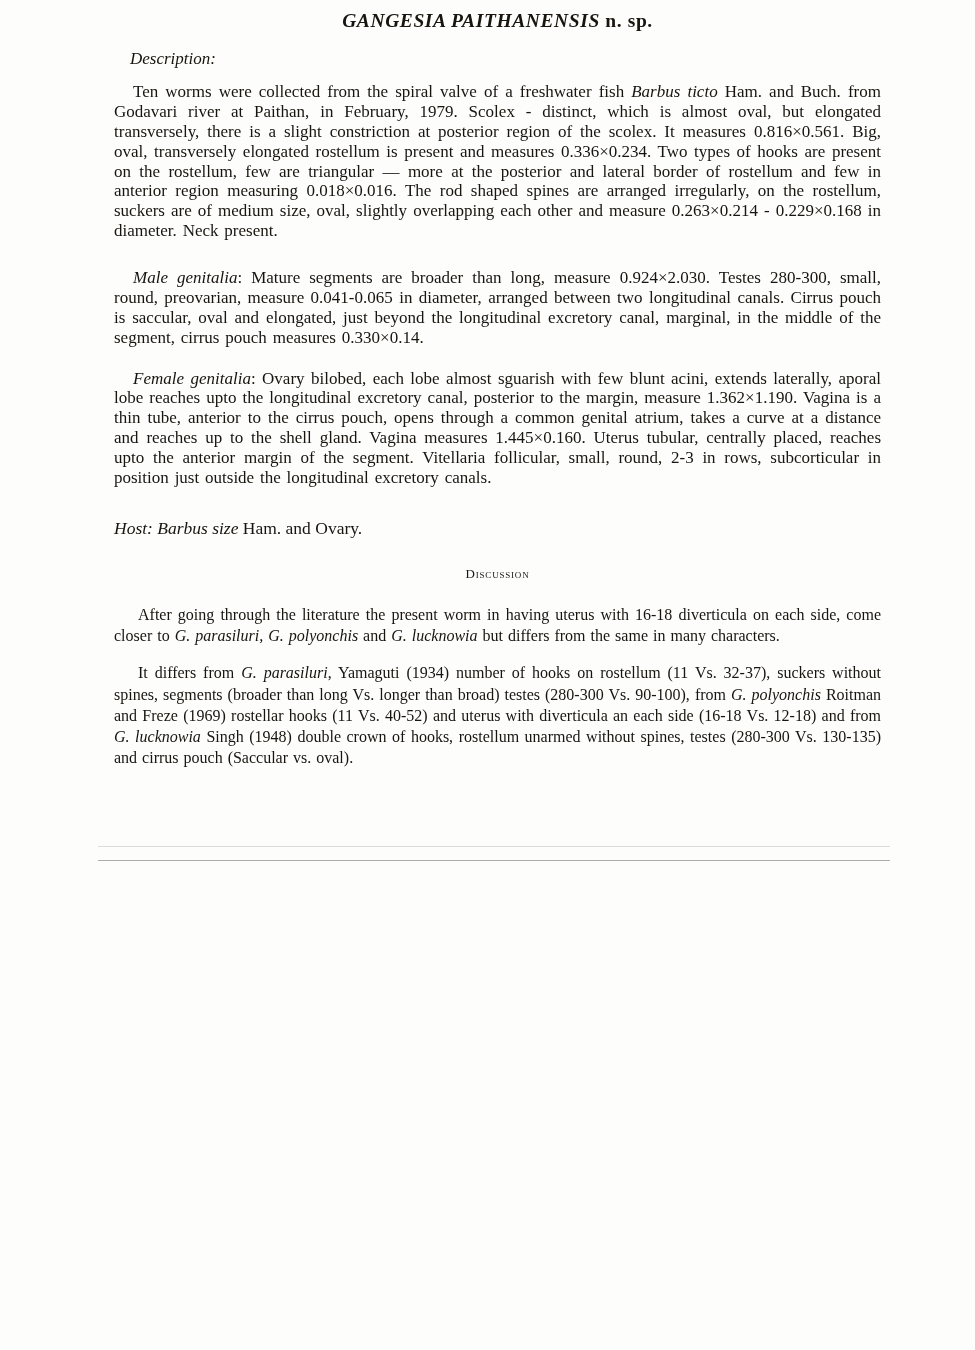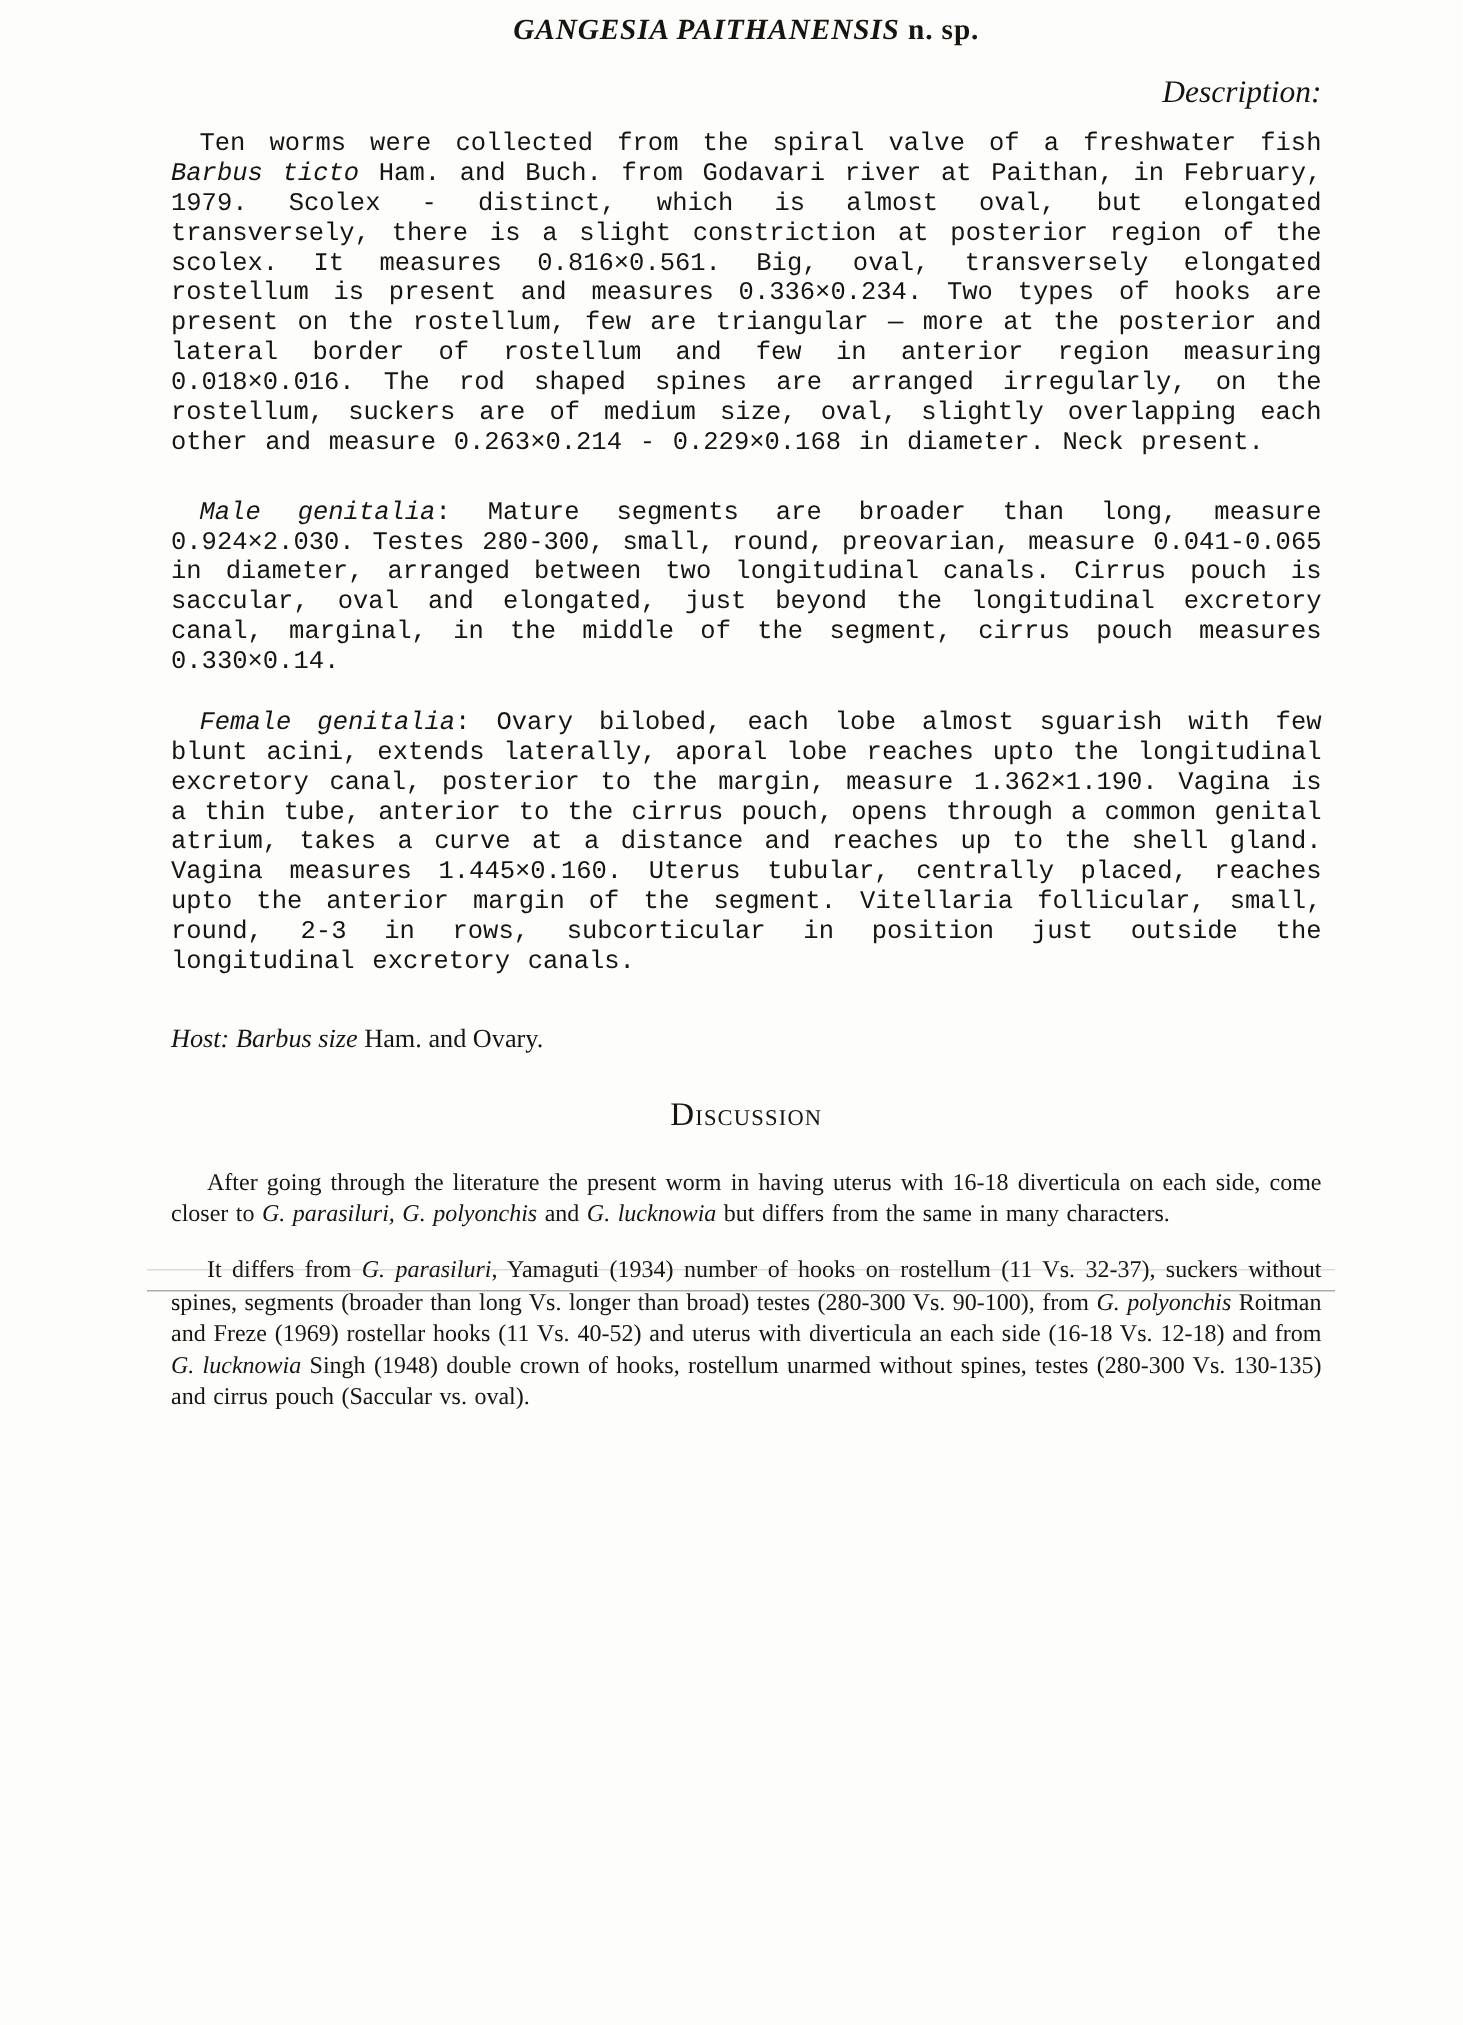--- a/index.html
+++ b/index.html
@@ -22,44 +22,43 @@
     text-align: center;
     font-size: 19.5px;
     font-weight: bold;
     letter-spacing: 0.6px;
   }
   .it { font-style: italic; }
   .desc-heading {
     margin-top: 17px;
     padding-left: 16px;
     font-style: italic;
-    font-size: 21px;
-    text-align: right;
+    font-size: 17px;
   }
   .body-text {
     font-size: 17px;
     line-height: 1.17;
     text-align: justify;
     word-spacing: 1.6px;
   }
-  .p-desc { text-indent: 19px; font-family: Liberation Mono, monospace; }
+  .p-desc { text-indent: 19px; }
   .mt-first { margin-top: 13px; }
   .mt-male { margin-top: 27px; }
   .mt-female { margin-top: 21px; }
   .mt-none { margin-top: 0; }
   .host-block {
     margin-top: 30px;
     font-size: 17.5px;
     line-height: 1.2;
   }
   .disc-heading {
     margin-top: 27px;
     text-align: center;
     font-variant: small-caps;
-    font-size: 22px;
+    font-size: 13px;
     letter-spacing: 0.8px;
   }
   .p-disc {
     font-size: 16px;
     line-height: 1.33;
     text-align: justify;
     text-indent: 24px;
     word-spacing: 1px;
   }
   .mt-disc1 { margin-top: 22px; }

